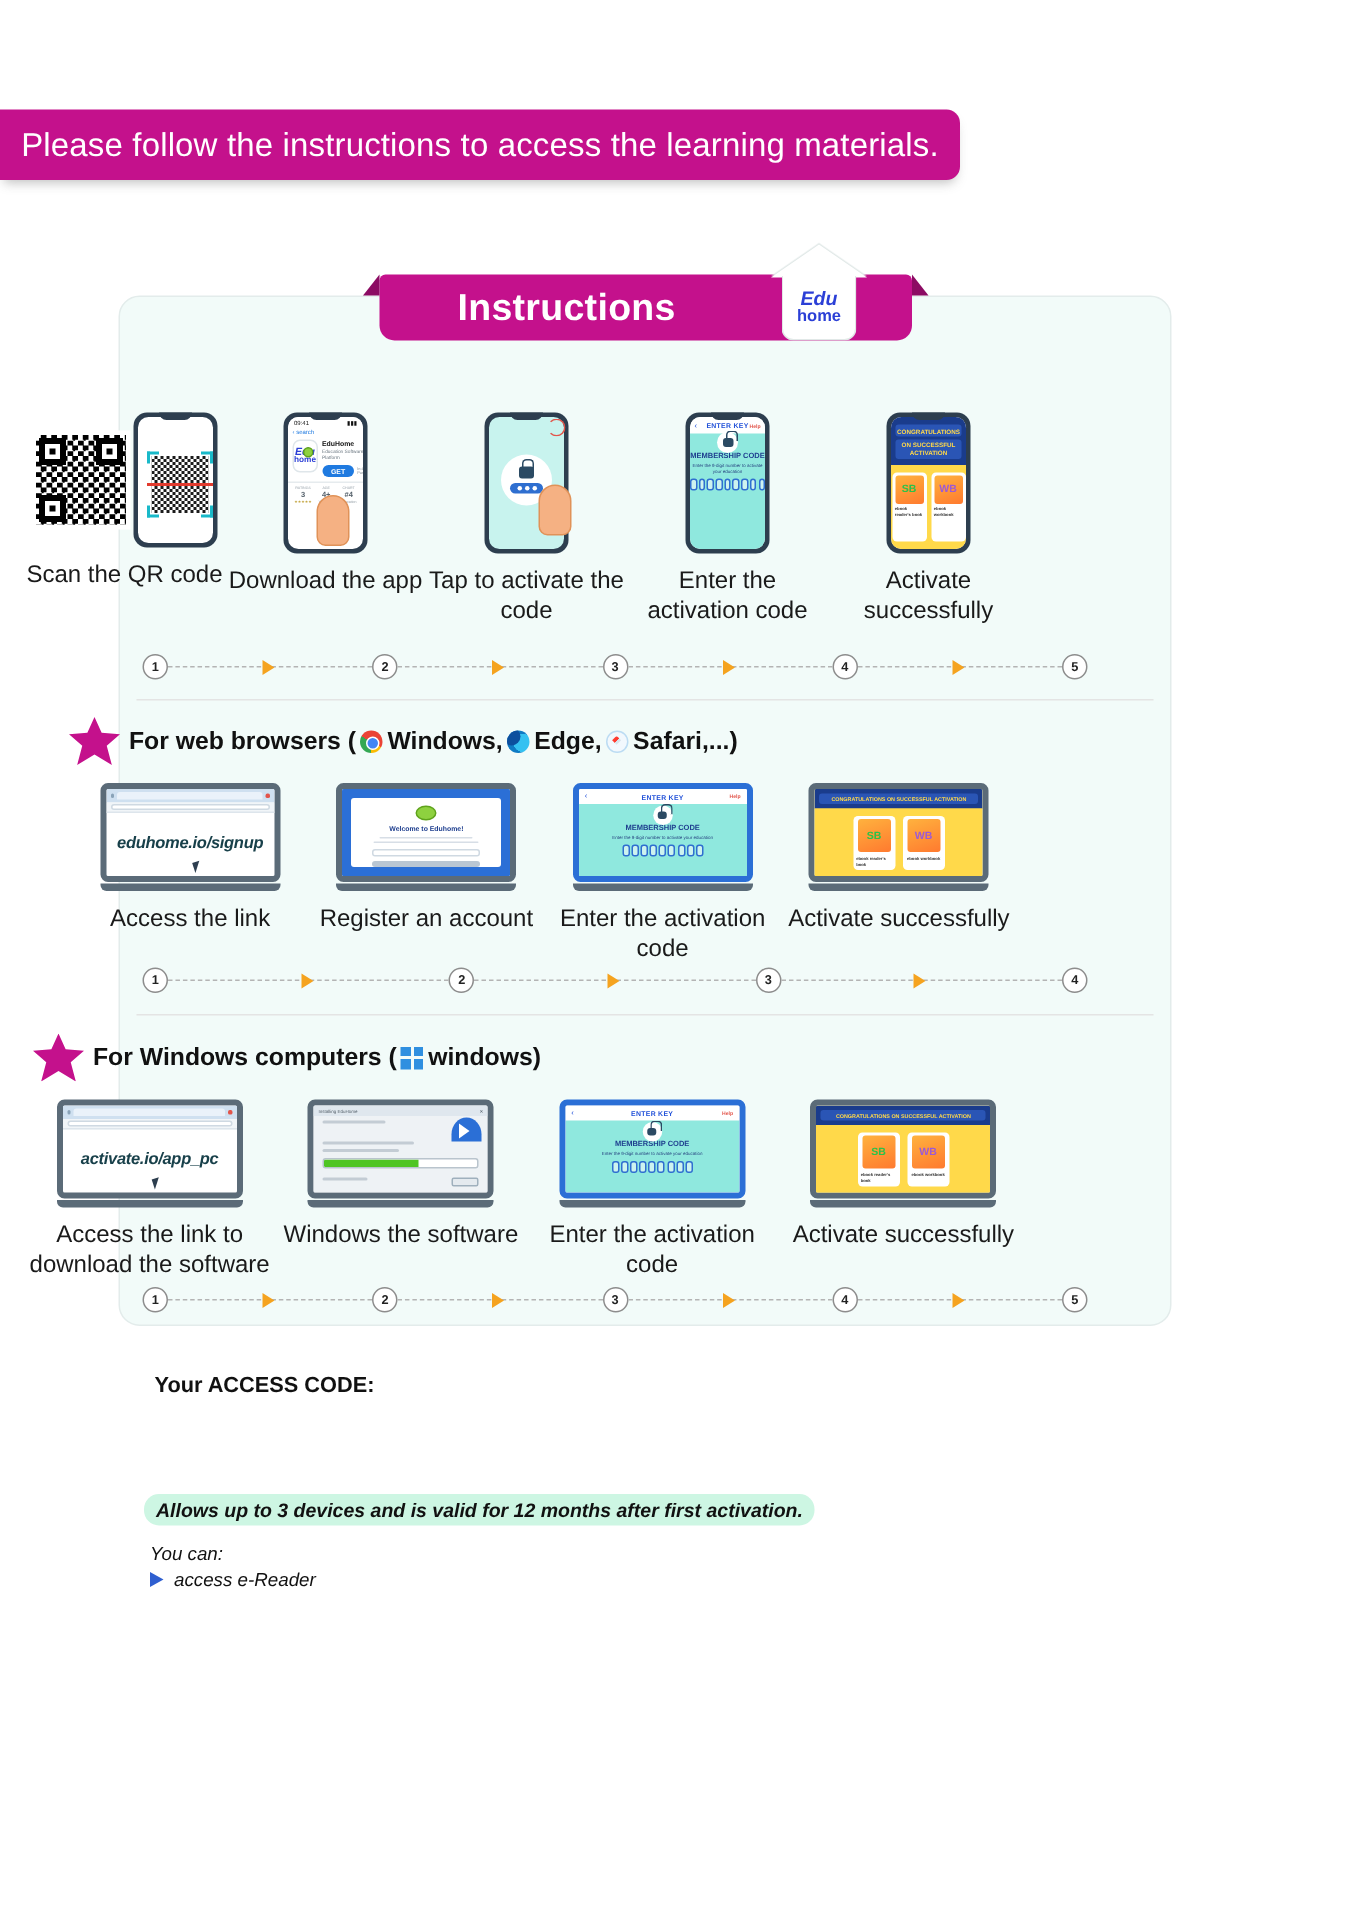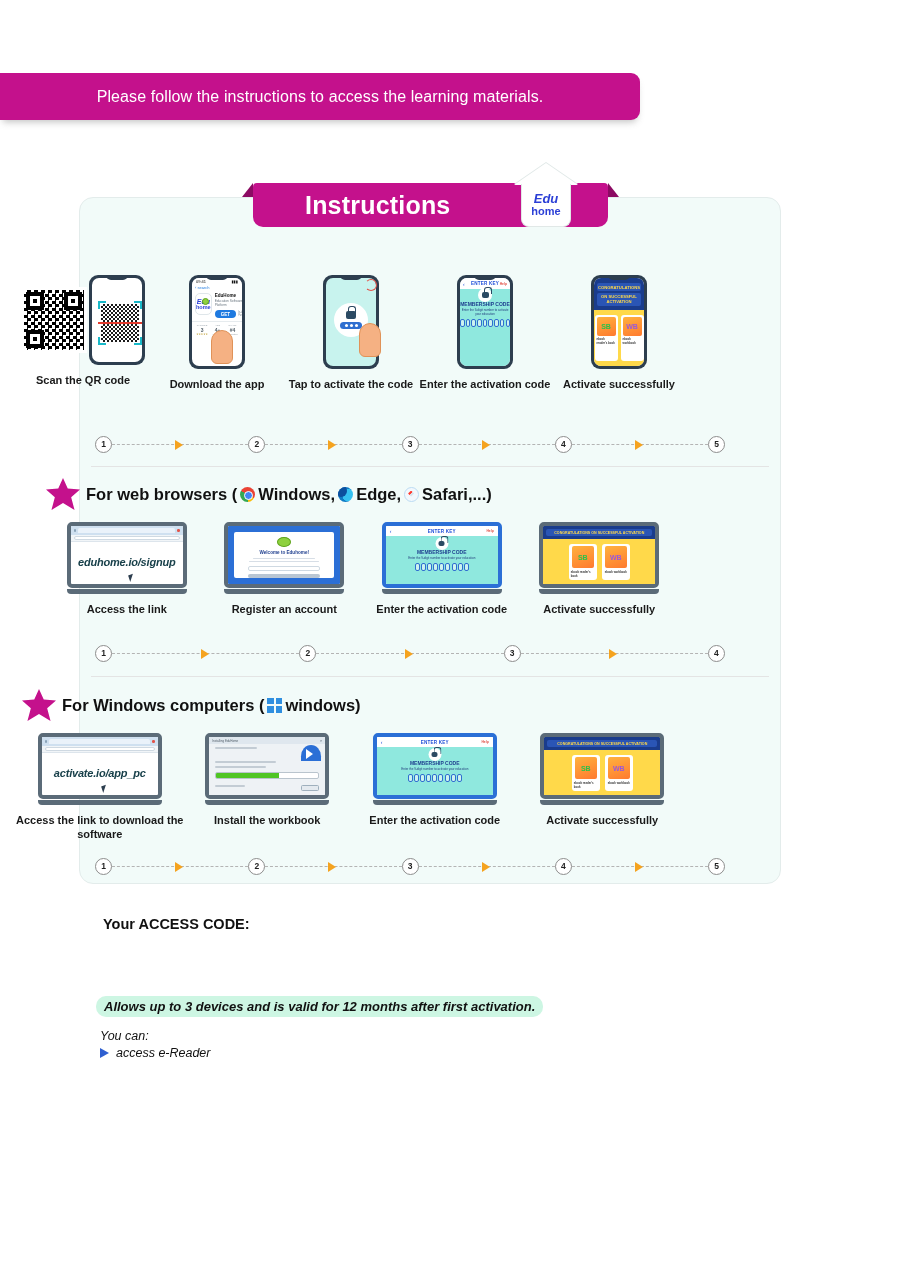--- a/index.html
+++ b/index.html
@@ -14,21 +14,21 @@
   
   .banner {
     position: absolute; left: 0; top: 73px;
     width: 640px; height: 47px;
     background: #c4118c;
     border-radius: 0 9px 9px 0;
     display: flex; align-items: center; justify-content: center;
     box-shadow: 0 5px 7px -3px rgba(120,120,120,.45);
   }
   .banner-text {
-    color: #fff; font-size: 16px; font-weight: 500;
+    color: #fff; font-size: 22px; font-weight: 500;
     letter-spacing: .1px; white-space: nowrap;
   }
 
   
   .panel {
     position: absolute; left: 79px; top: 197px;
     width: 702px; height: 687px;
     background: #f2fbf9;
     border: 1px solid #e3eceb;
     border-radius: 14px;
@@ -150,22 +150,22 @@
   .ic-win i:nth-child(1){ left:0; top:.4px; }
   .ic-win i:nth-child(2){ right:0; top:0; }
   .ic-win i:nth-child(3){ left:0; bottom:0; }
   .ic-win i:nth-child(4){ right:0; bottom:-.4px; }
 
   
   .steps { display: flex; padding: 0 16px; margin-top: 10px; }
   .step { flex: 1; display: flex; flex-direction: column; align-items: center; }
   .thumb { position: relative; }
   .cap {
-    margin-top: 9px; font-size: 11px; color: #1a1a1a;
-    text-align: center; line-height: 1.25; font-weight: 700;
+    margin-top: 9px; font-size: 16px; color: #1a1a1a;
+    text-align: center; line-height: 1.25; font-weight: 400;
   }
   .divider { position: absolute; left: 12px; width: 678px; height: 1px; background: #e4e4e4; }
 
   
   .track { position: absolute; left: 16px; width: 670px; height: 20px;
            display: flex; align-items: center; }
   .node {
     width: 17px; height: 17px; border-radius: 50%;
     background: #fff; border: 1px solid #8d8d8d;
     font-size: 8.5px; font-weight: 700; color: #222;
@@ -735,21 +735,21 @@
               <div class="instline" style="width:44%;"></div>
               <div class="progress">
                 <i style="width:62%;"></i>
               </div>
               <div class="instline" style="width:26%;margin-top:6px;"></div>
               <div class="instbtn"></div>
             </div>
           </div>
           <div class="base"></div>
         </div>
-        <div class="cap">Install the workbook</div>
+        <div class="cap">Windows the software</div>
       </div>
 
 
       <div class="step">
         <div class="laptop" style="width:124px;">
           <div class="lid" style="height:66px;border-color:#2b6fd6;">
             <div style="height:100%;display:flex;flex-direction:column;">
               <div class="ek-top" style="height:10px;">
                 <span style="position:absolute;left:4px;font-size:5px;color:#1f4fd8;">‹</span>
                 <span class="ek-title">ENTER KEY</span>

